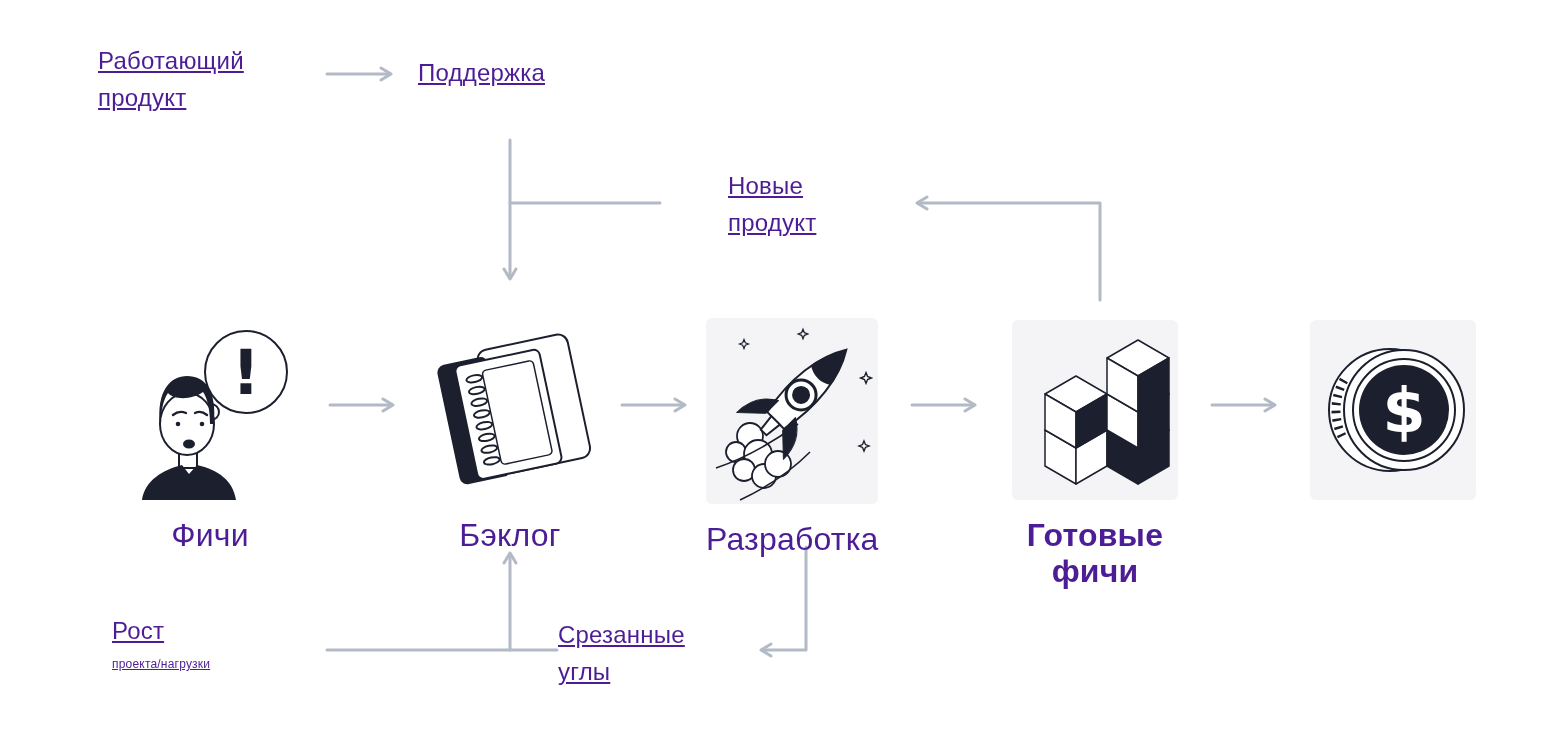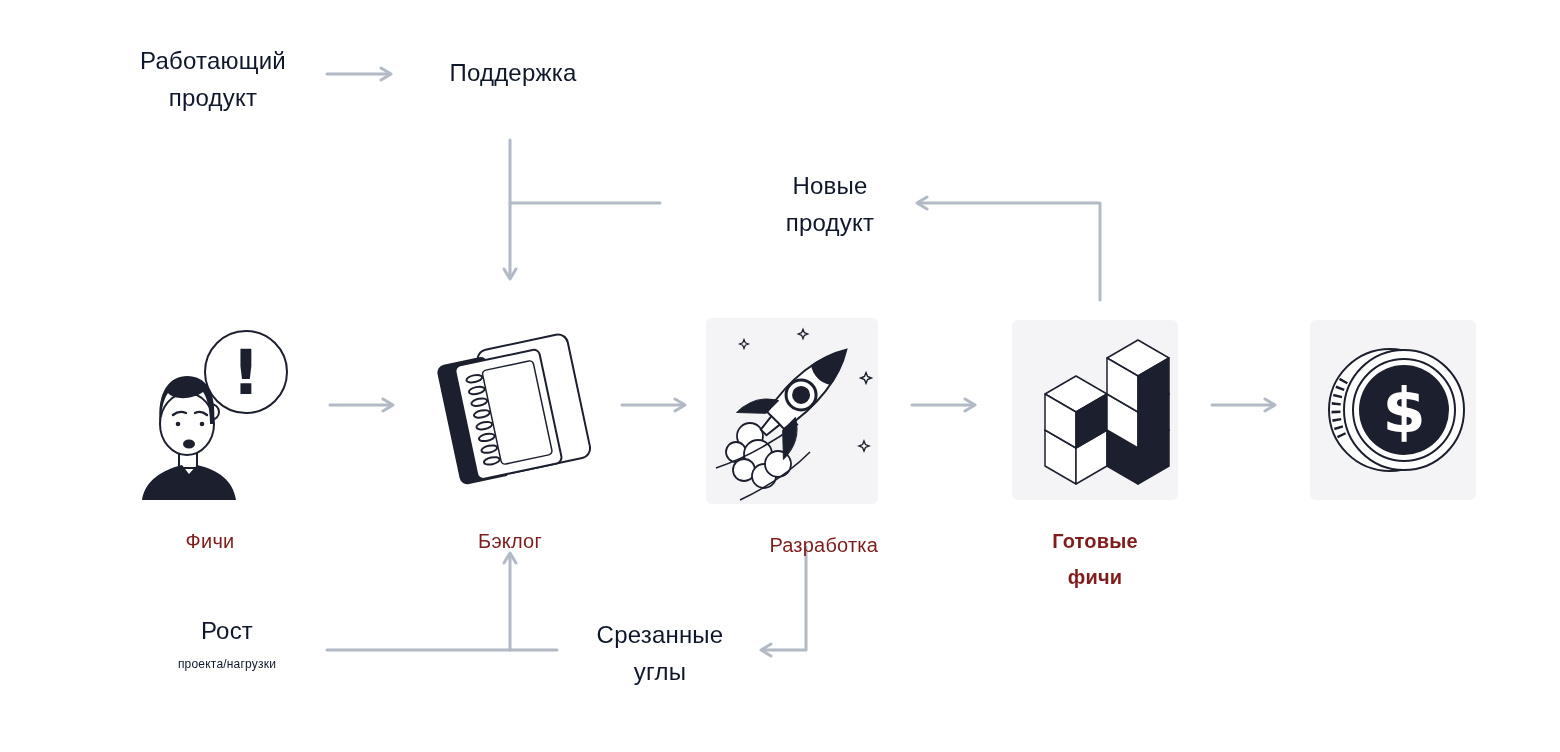--- a/index.html
+++ b/index.html
@@ -1,24 +1,24 @@
 <!DOCTYPE html>
 <html><head>
 <meta charset="utf-8">
 <style>
   html,body{margin:0;padding:0;background:#ffffff;}
   body{font-family:"Liberation Sans",sans-serif;color:#23272f;}
   #canvas{position:relative;width:1560px;height:752px;background:#ffffff;overflow:hidden;}
   #connectors{position:absolute;left:0;top:0;z-index:1;}
-  .lbl{position:absolute;z-index:2;text-align:center;font-size:24px;line-height:37px;letter-spacing:.2px;color:#0f172a;}
+  .lbl{position:absolute;z-index:2;text-align:left;font-size:24px;line-height:37px;letter-spacing:.2px;color:#4c1d95;text-decoration:underline;}
   .lbl .sub{display:block;font-size:12px;line-height:31px;}
   .node{position:absolute;z-index:2;text-align:center;}
   .tile{display:block;border-radius:6px;}
   .tile.gray{background:#f4f4f6;}
-  .caption{margin-top:23px;font-size:20px;line-height:36px;letter-spacing:.2px;color:#7f1d1d;}
+  .caption{margin-top:17px;font-size:32px;line-height:36px;letter-spacing:.2px;color:#4c1d95;}
 </style>
 </head>
 <body>
 
 <div id="canvas">
 
   <svg id="connectors" width="1560" height="752" viewBox="0 0 1560 752">
     <defs>
       <marker id="arrow" markerUnits="userSpaceOnUse" markerWidth="20" markerHeight="20" refX="11" refY="8" orient="auto">
         <path d="M2,2 L12,8 L2,14" fill="none" stroke="#b2bac6" stroke-width="3" stroke-linecap="round" stroke-linejoin="round"></path>

